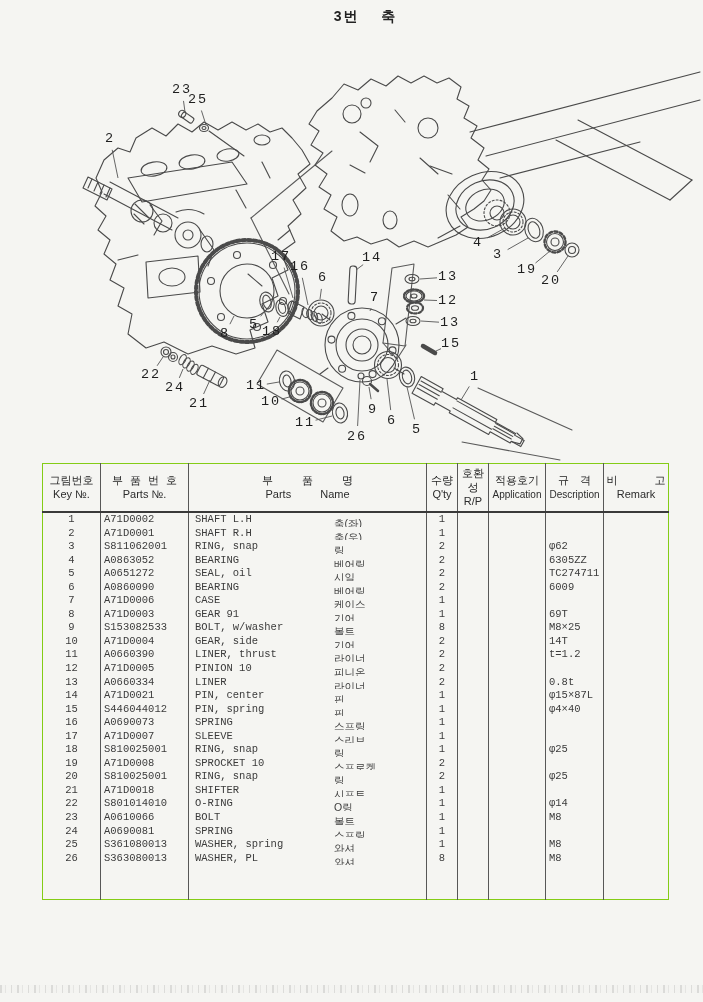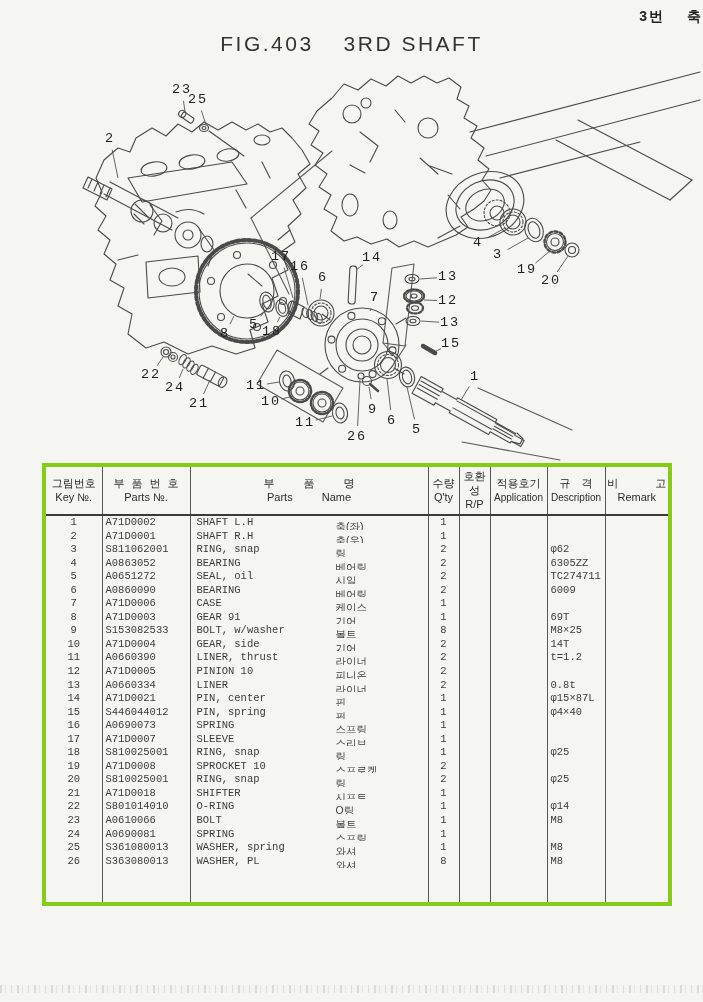--- a/index.html
+++ b/index.html
@@ -1,33 +1,33 @@
 <!DOCTYPE html>
 <html><head>
 <meta charset="utf-8">
 <style>
   html,body{margin:0;padding:0;}
   .page{position:relative;width:703px;height:1002px;background:#f5f5f2;overflow:hidden;
         font-family:"Liberation Sans",sans-serif;color:#2e2e2e;}
   
-  .title-kr{position:absolute;top:8px;left:0;width:100%;text-align:right;
+  .title-kr{position:absolute;top:8px;left:0;width:100%;text-align:center;
             font-size:14px;font-weight:bold;letter-spacing:2px;word-spacing:16px;color:#222;
             padding-left:28px;box-sizing:border-box;}
   .title-fig{position:absolute;top:32px;left:0;width:100%;text-align:center;
              font-size:21px;letter-spacing:2.5px;color:#333;font-weight:500;}
   .title-fig .fig-no{margin-right:30px;}
   
   .diagram{position:absolute;left:0;top:70px;width:703px;height:392px;}
   .diagram svg{position:absolute;left:0;top:0;}
   .callout{position:absolute;transform:translate(-50%,-55%);
            font-family:"Liberation Mono","DejaVu Sans Mono",monospace;
            font-size:13.5px;letter-spacing:2px;color:#1f1f1f;white-space:nowrap;}
   
   table.parts{position:absolute;left:42px;top:463px;width:626px;border-collapse:collapse;
-              table-layout:fixed;border:4px solid #84cc16;}
+              table-layout:fixed;border:1px solid #84cc16;}
   table.parts th{border-left:1px solid #575757;border-bottom:2px solid #3a3a3a;
                  padding:2px 1px;font-weight:normal;vertical-align:middle;}
   table.parts th:first-child,table.parts td:first-child{border-left:none;}
   table.parts td{border-left:1px solid #575757;padding:0 3px;height:13.55px;
                  font-family:"Liberation Mono","DejaVu Sans Mono",monospace;
                  font-size:10.5px;line-height:13.55px;color:#3b3b3b;white-space:nowrap;overflow:hidden;}
   .hdr-kr{display:block;font-size:11px;color:#222;line-height:14px;}
   .hdr-en{display:block;font-size:11px;color:#2c2c2c;line-height:15px;
           font-family:"Liberation Sans",sans-serif;}
   .hdr-en.small{font-size:10px;}
@@ -45,23 +45,20 @@
            rgba(110,110,110,.35) 0 2px, rgba(210,210,210,.10) 2px 5px,
            rgba(140,140,140,.28) 5px 6px, rgba(225,225,225,.08) 6px 11px,
            rgba(95,95,95,.30) 11px 12px, rgba(215,215,215,.10) 12px 17px);}
 </style>
 </head>
 <body>
 
 <div class="page">
 
   <div class="title-kr">3번 축</div>
-  <div class="title-fig">
-    <span class="fig-no">FIG.403</span><span>3RD SHAFT</span>
-  </div>
 
   <div class="diagram">
 
     <svg id="diagram-art" width="703" height="392" viewBox="0 0 703 392" fill="none" stroke="#4a4a4a" stroke-width="1.1" stroke-linejoin="round" stroke-linecap="round">
 
       <g stroke="#5a5a5a">
         <path d="M251,148 332,81"></path>
           <path d="M251,148 289,224"></path>
         <path d="M478,318 572,360"></path>
           <path d="M462,372 560,390"></path>

